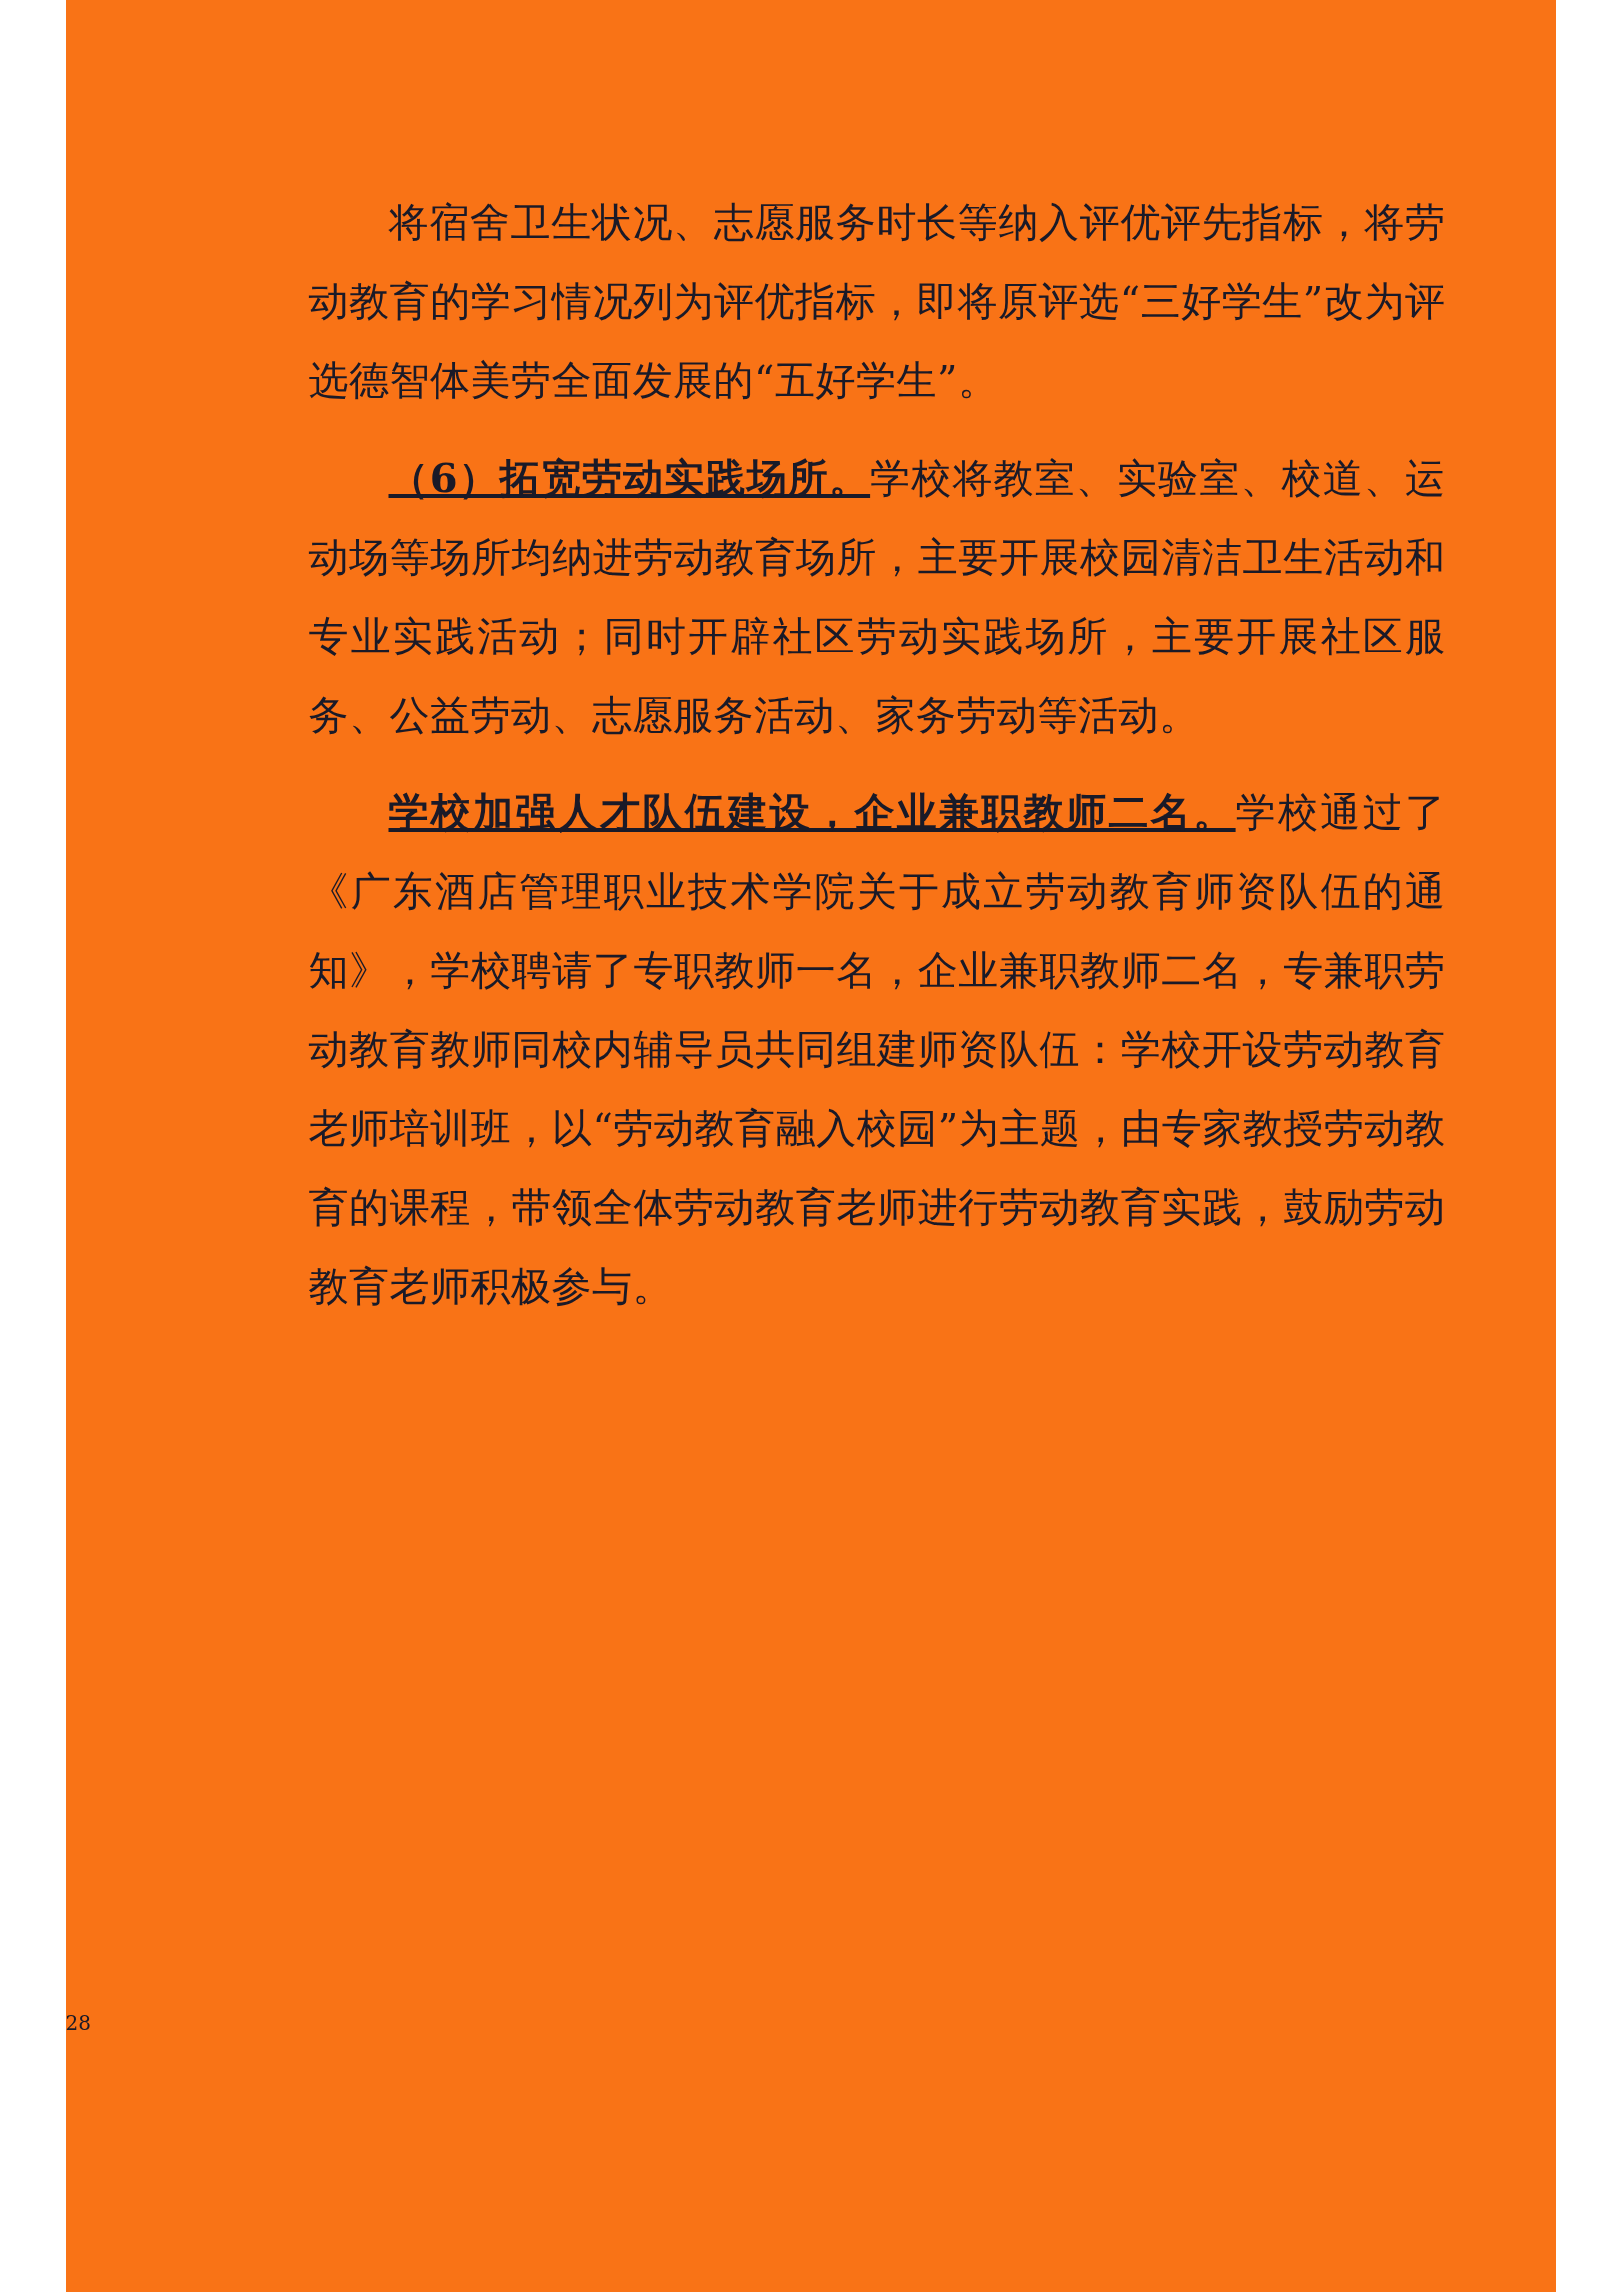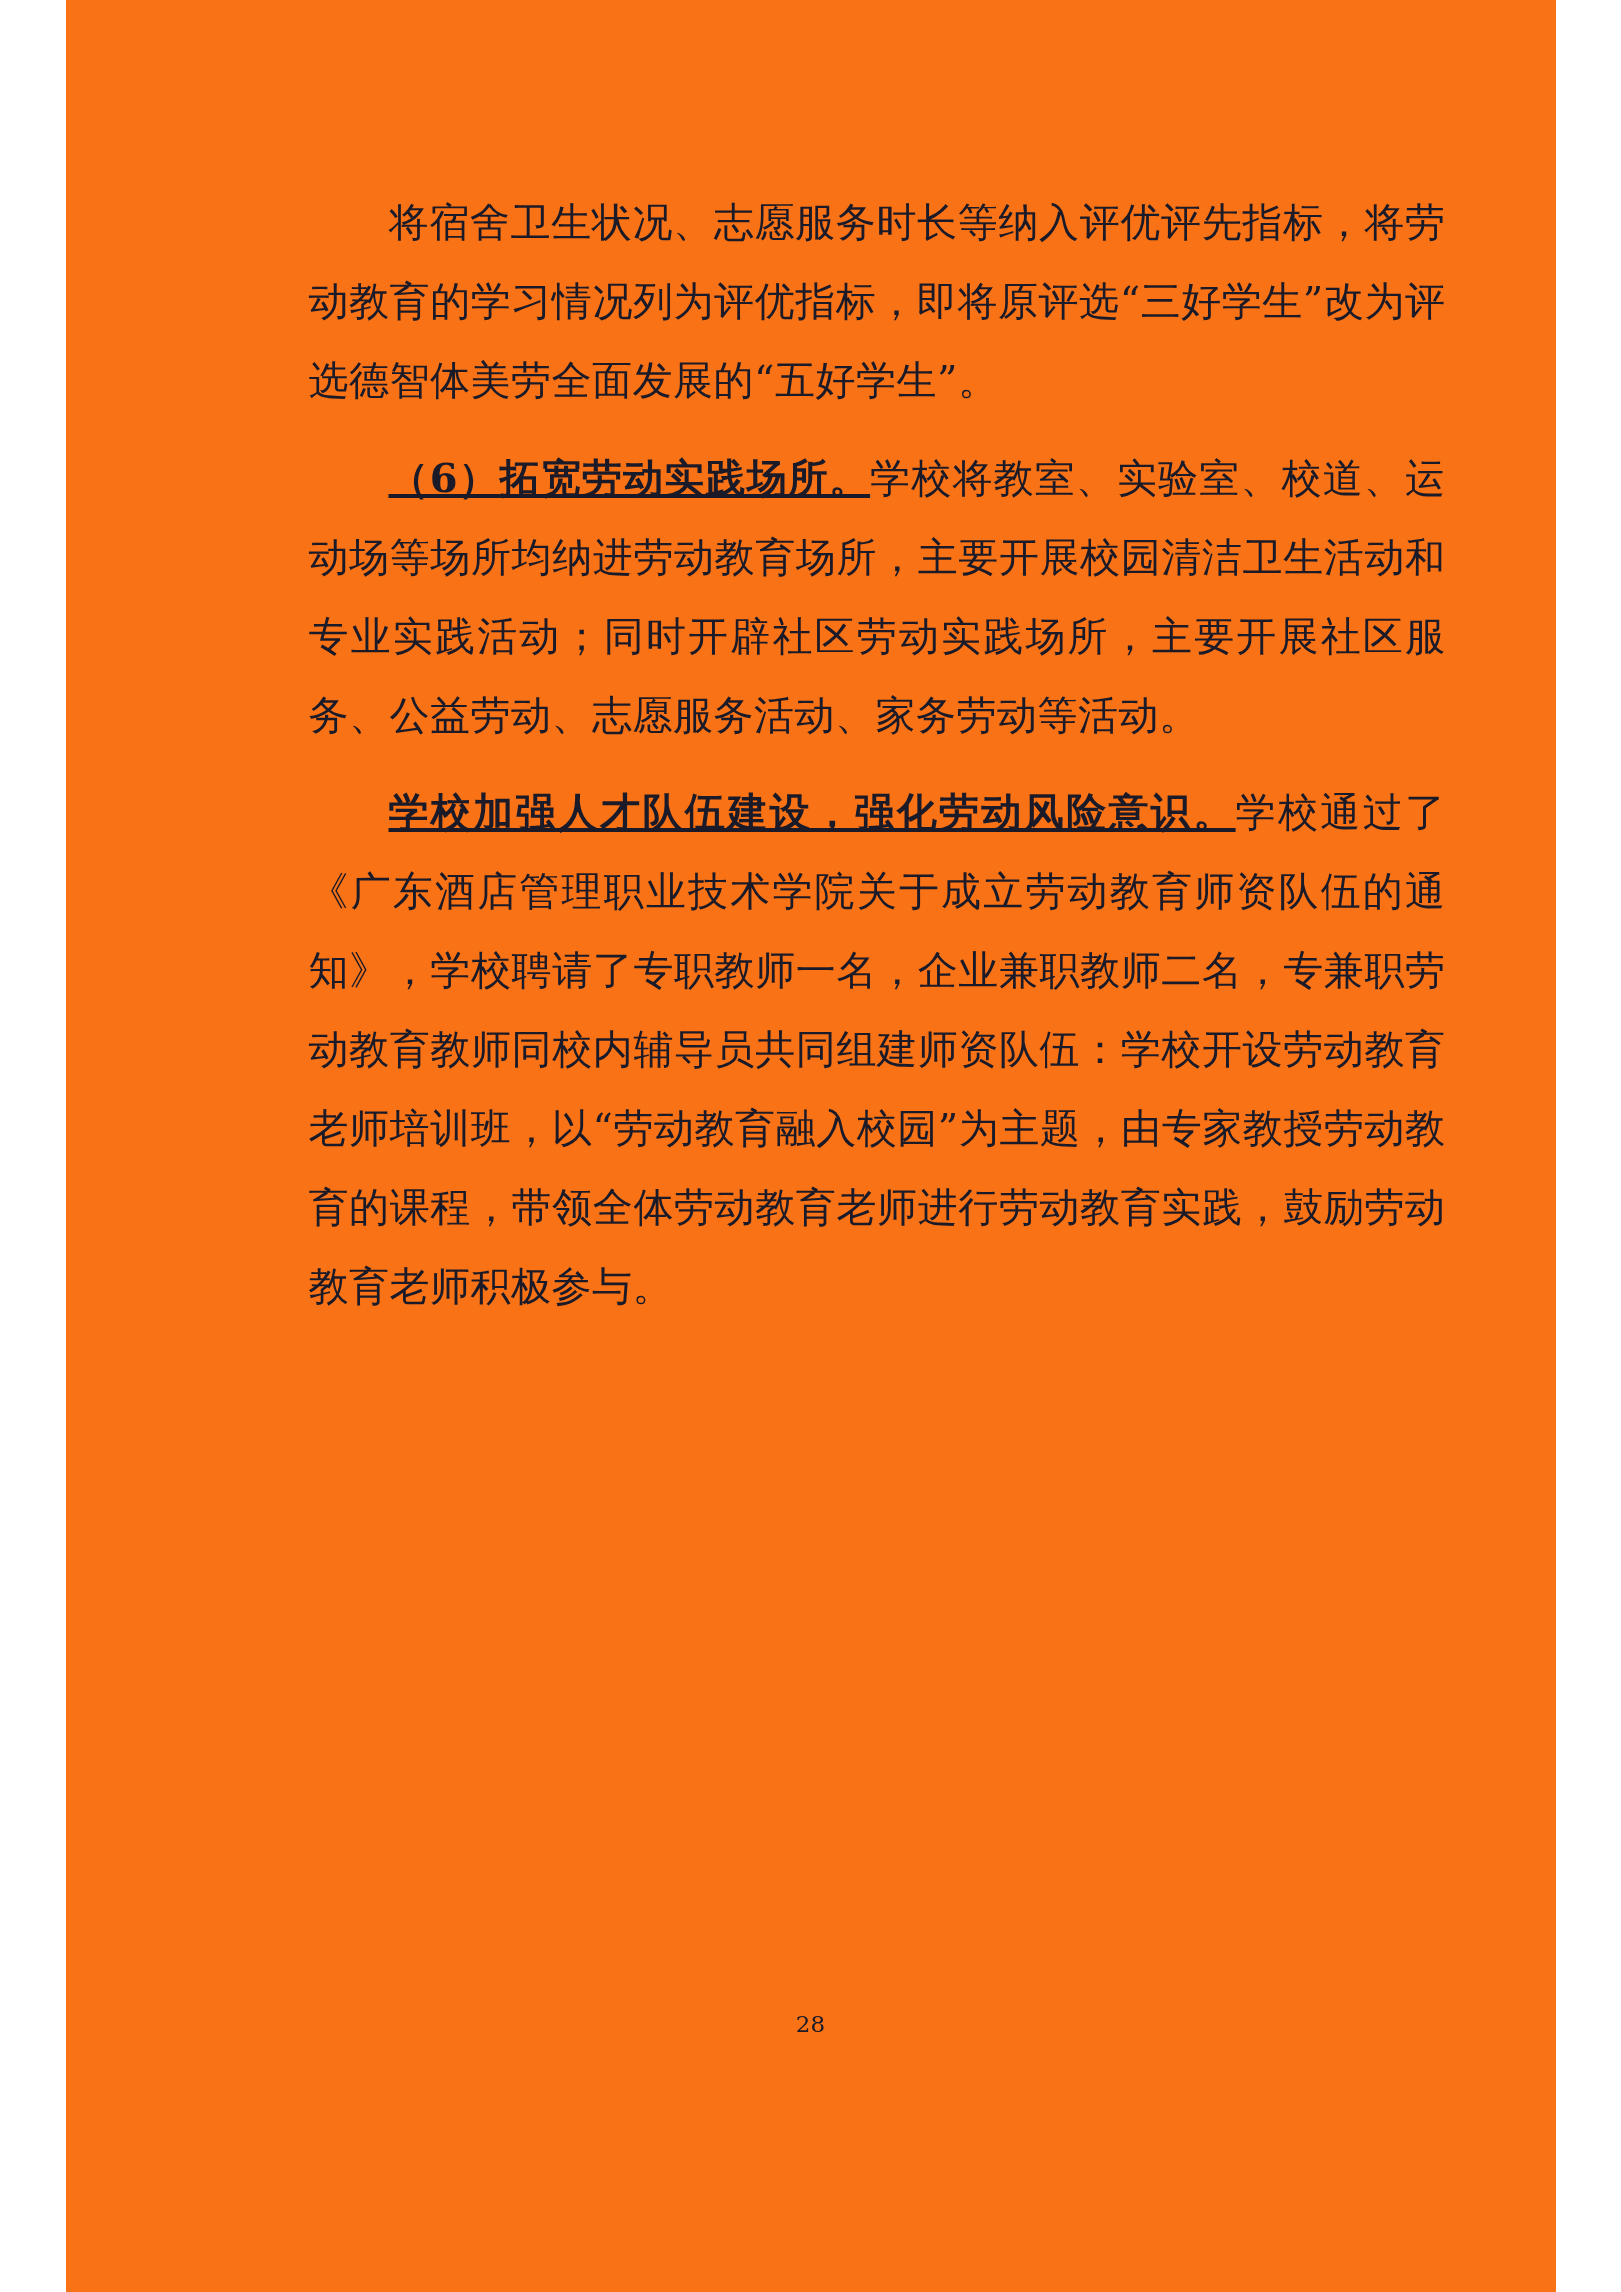--- a/index.html
+++ b/index.html
@@ -39,42 +39,41 @@
   }
   .bold {
     font-weight: bold;
     text-decoration: underline;
   }
   .page-number {
     position: absolute;
     left: 0;
     right: 0;
     top: 2011px;
-    text-align: center;
     font-family: "DejaVu Serif", serif;
-    font-size: 23px;
+    font-size: 20px;
     color: #1a1a28;
   }
 </style>
 </head>
 <body>
 
 <div class="page">
   <div class="content">
 
     <p class="para">
       <span class="bold"></span><span>将宿舍卫生状况、志愿服务时长等纳入评优评先指标，将劳动教育的学习情况列为评优指标，即将原评选“三好学生”改为评选德智体美劳全面发展的“五好学生”。</span>
     </p>
 
     <p class="para">
       <span class="bold">（6）拓宽劳动实践场所。</span><span>学校将教室、实验室、校道、运动场等场所均纳进劳动教育场所，主要开展校园清洁卫生活动和专业实践活动；同时开辟社区劳动实践场所，主要开展社区服务、公益劳动、志愿服务活动、家务劳动等活动。</span>
     </p>
 
     <p class="para">
-      <span class="bold">学校加强人才队伍建设，强化劳动风险意识。</span><span>学校通过了《广东酒店管理职业技术学院关于成立劳动教育师资队伍的通知》，学校聘请了专职教师一名，企业兼职教师二名，专兼职劳动教育教师同校内辅导员共同组建师资队伍：学校开设劳动教育老师培训班，以“劳动教育融入校园”为主题，由专家教授劳动教育的课程，带领全体劳动教育老师进行劳动教育实践，鼓励劳动教育老师积极参与。</span>
+      <span class="bold">学校加强人才队伍建设，企业兼职教师二名。</span><span>学校通过了《广东酒店管理职业技术学院关于成立劳动教育师资队伍的通知》，学校聘请了专职教师一名，企业兼职教师二名，专兼职劳动教育教师同校内辅导员共同组建师资队伍：学校开设劳动教育老师培训班，以“劳动教育融入校园”为主题，由专家教授劳动教育的课程，带领全体劳动教育老师进行劳动教育实践，鼓励劳动教育老师积极参与。</span>
     </p>
 
 
 
   </div>
 
   <div class="page-number">28</div>
 </div>
 
 

